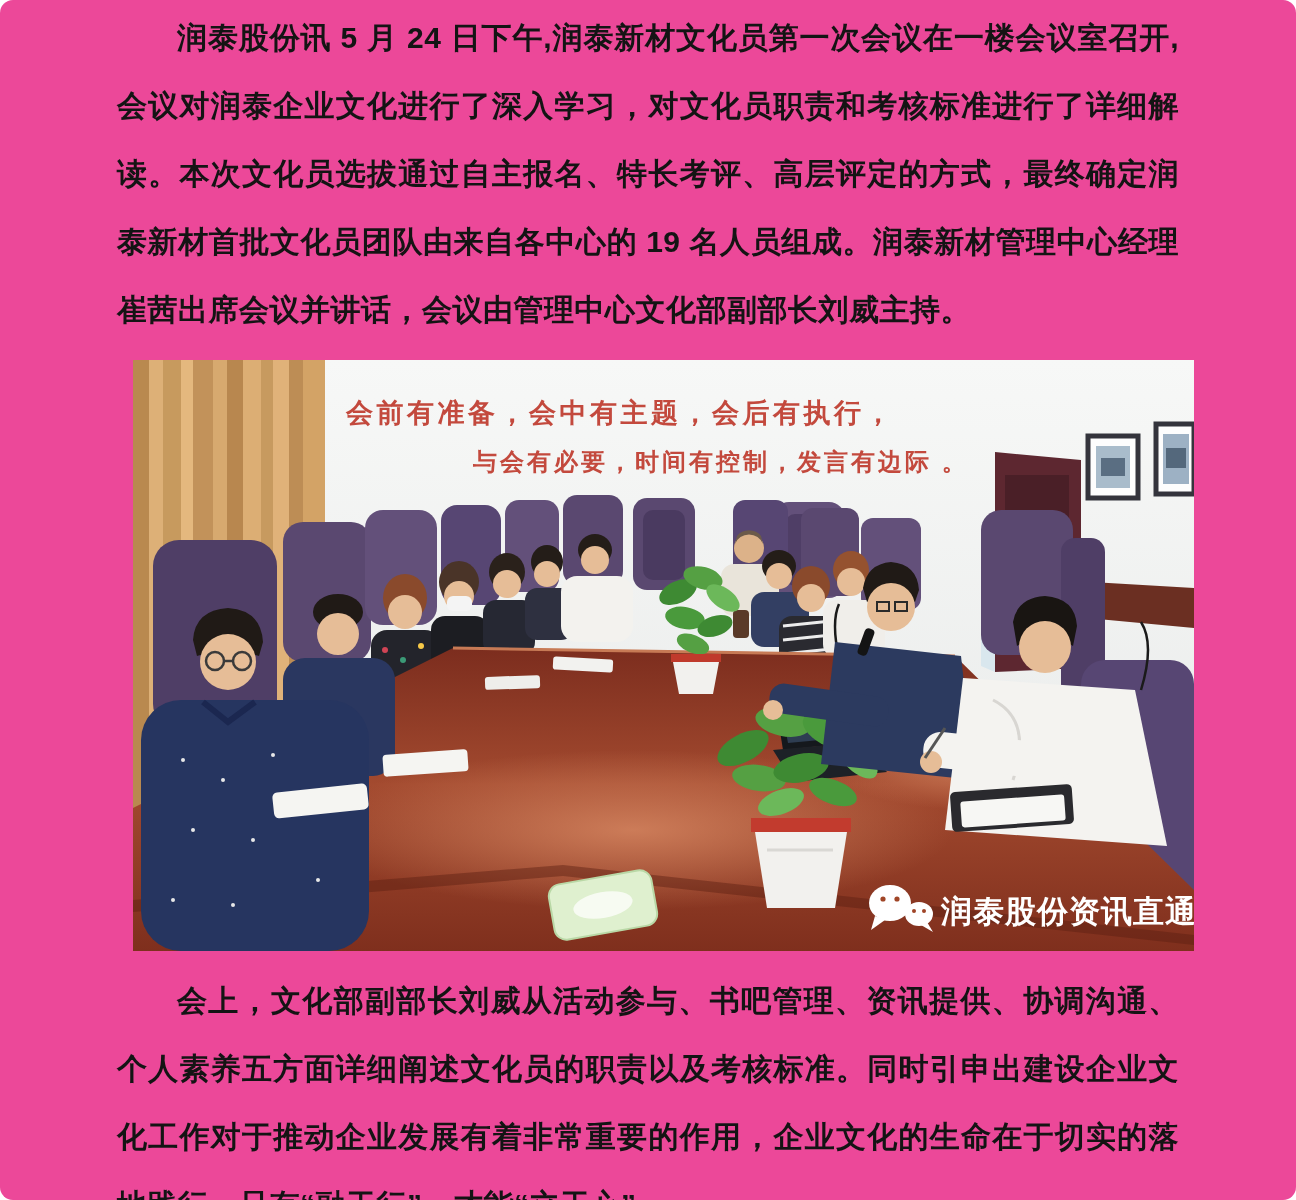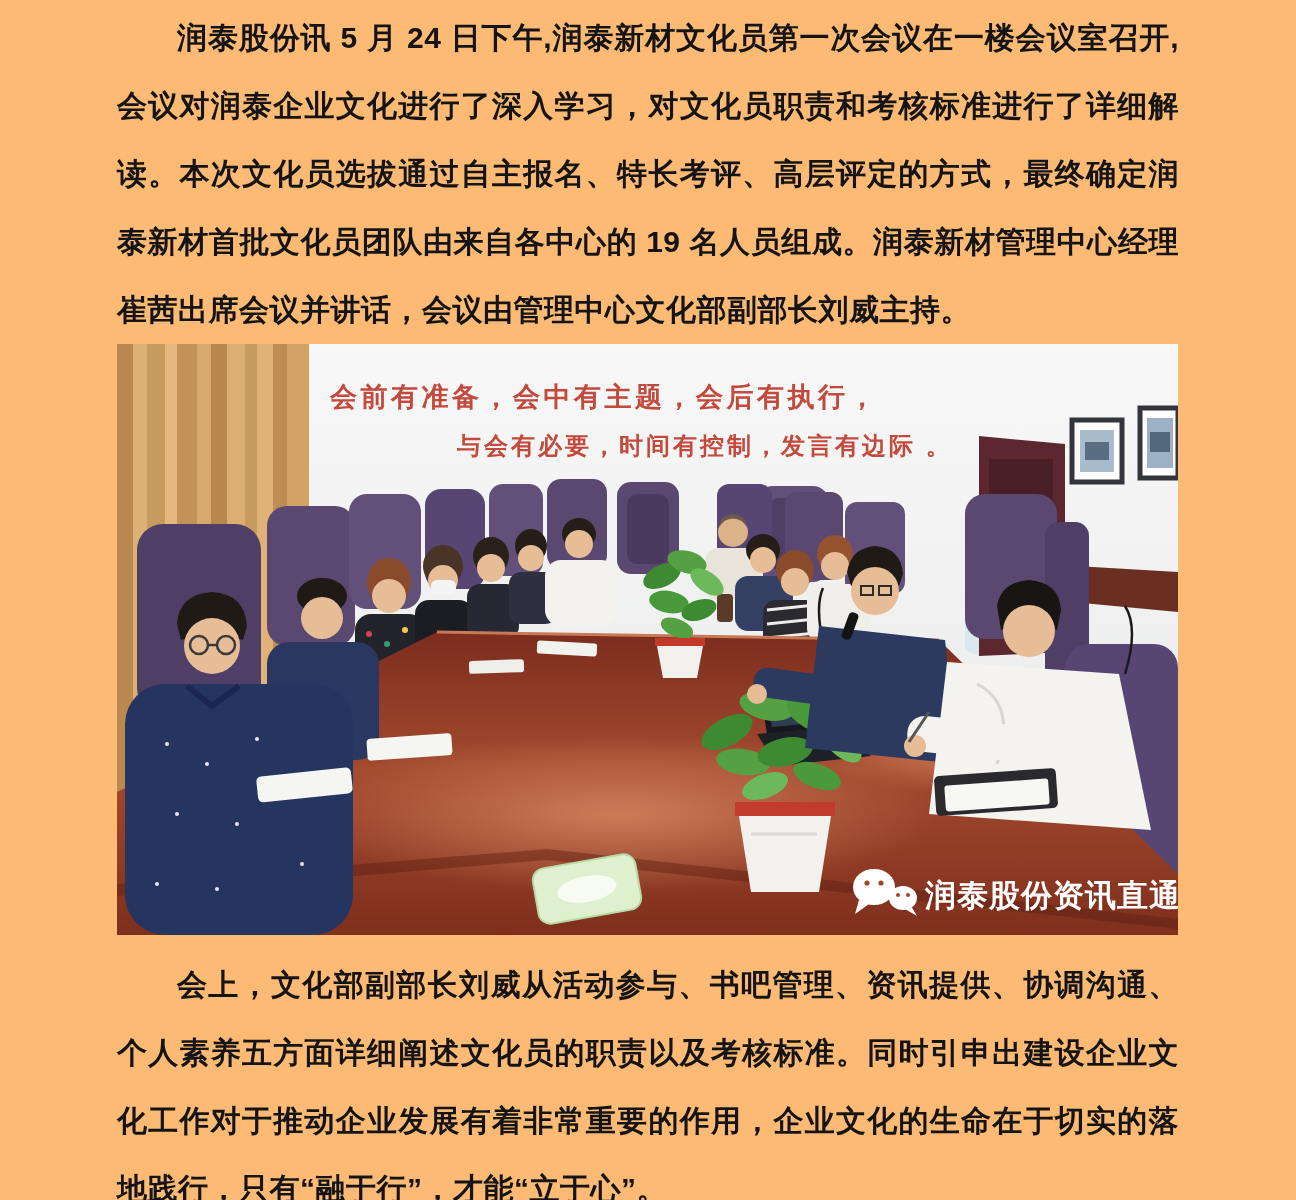--- a/index.html
+++ b/index.html
@@ -6,37 +6,38 @@
     margin: 0; padding: 0;
     width: 1296px; height: 1200px;
     background: #ffffff;
     overflow: hidden;
     font-family: "Liberation Sans", sans-serif;
   }
   .page {
     width: 1296px; height: 1200px;
     box-sizing: border-box;
     padding: 4px 117px 0 117px;
-    background: #fdba74;
+    background: #ec4899;
+    border-radius: 13px;
   }
   .para {
     margin: 0;
     width: 1062px;
     font-size: 30px;
     line-height: 68px;
     font-weight: 600;
     color: #141414;
     text-align: justify;
     text-indent: 2em;
     word-break: break-all;
     letter-spacing: 0.5px;
   }
   .para.second { margin-top: 16px; }
   figure.photo {
-    margin: 0;
+    margin: 16px;
     width: 1061px; height: 591px;
     overflow: hidden;
     background: #eef0ef;
   }
   figure.photo svg { display: block; }
 </style>
 </head>
 <body>
 
 <div class="page">

